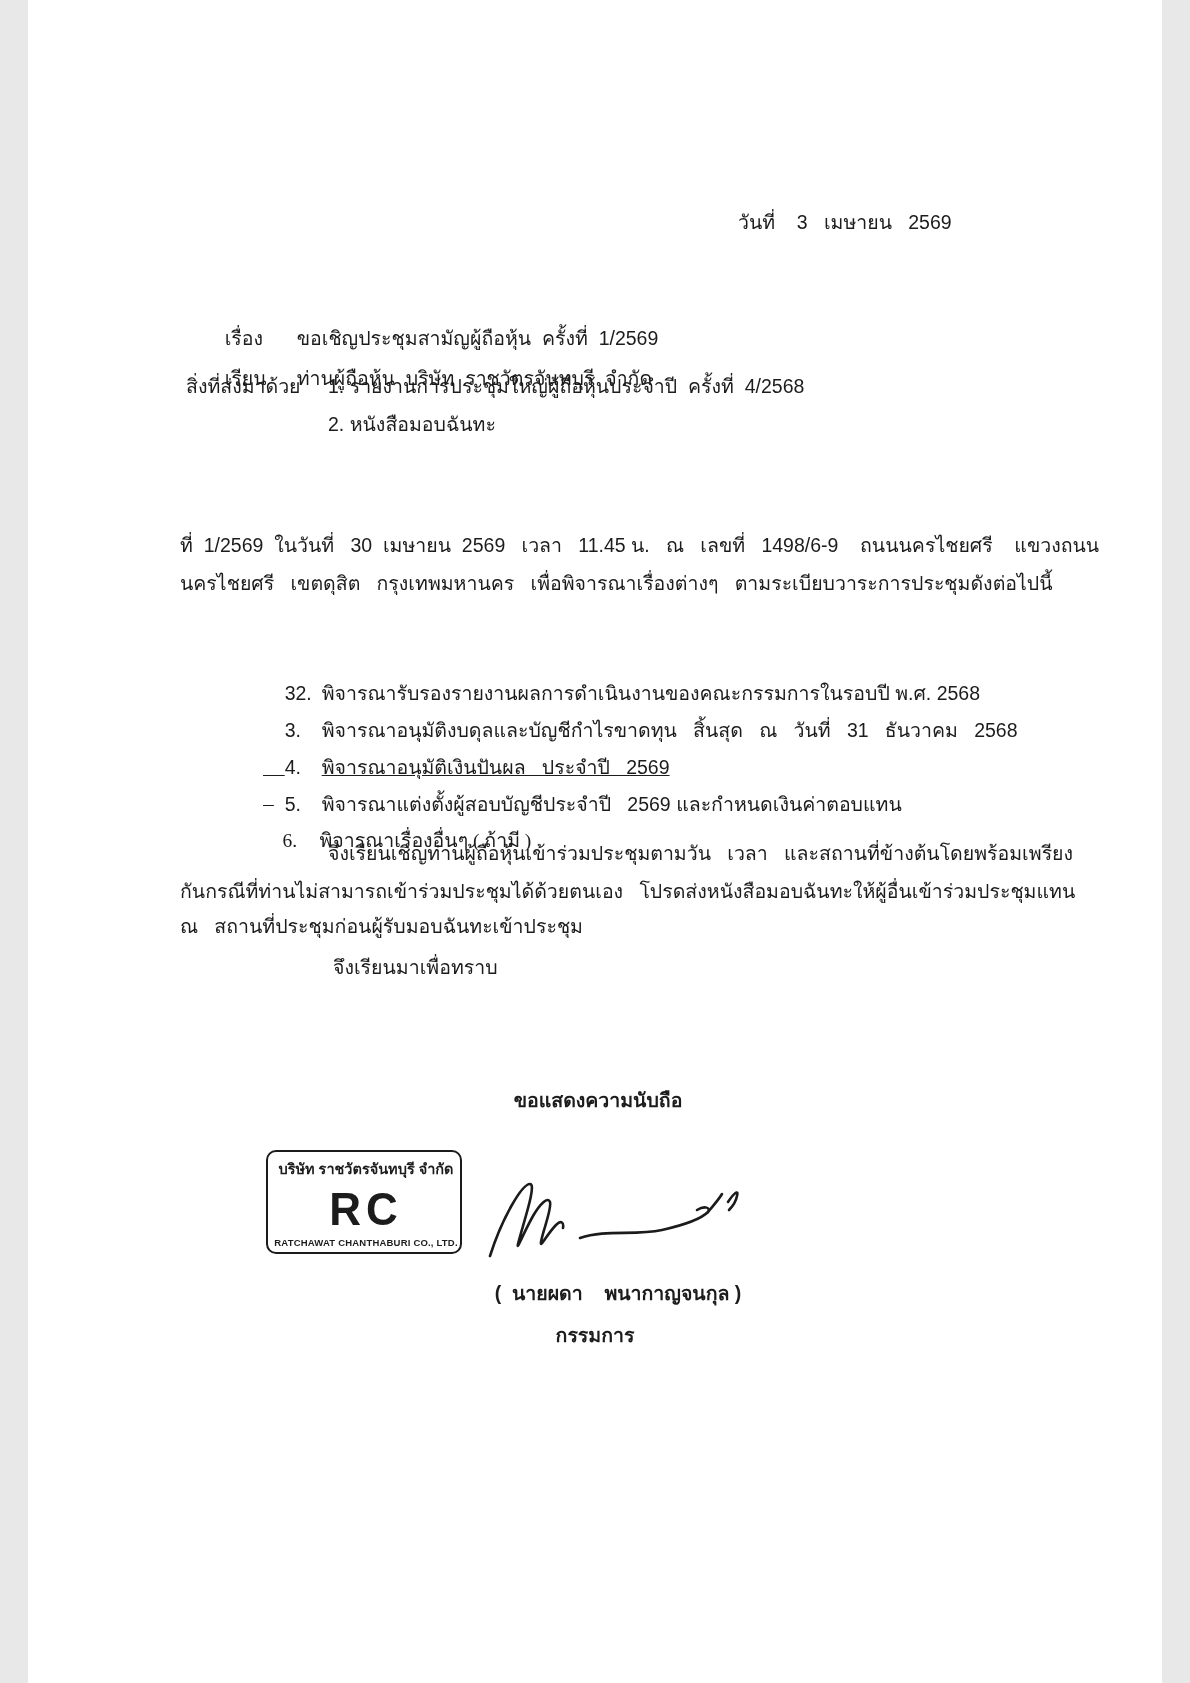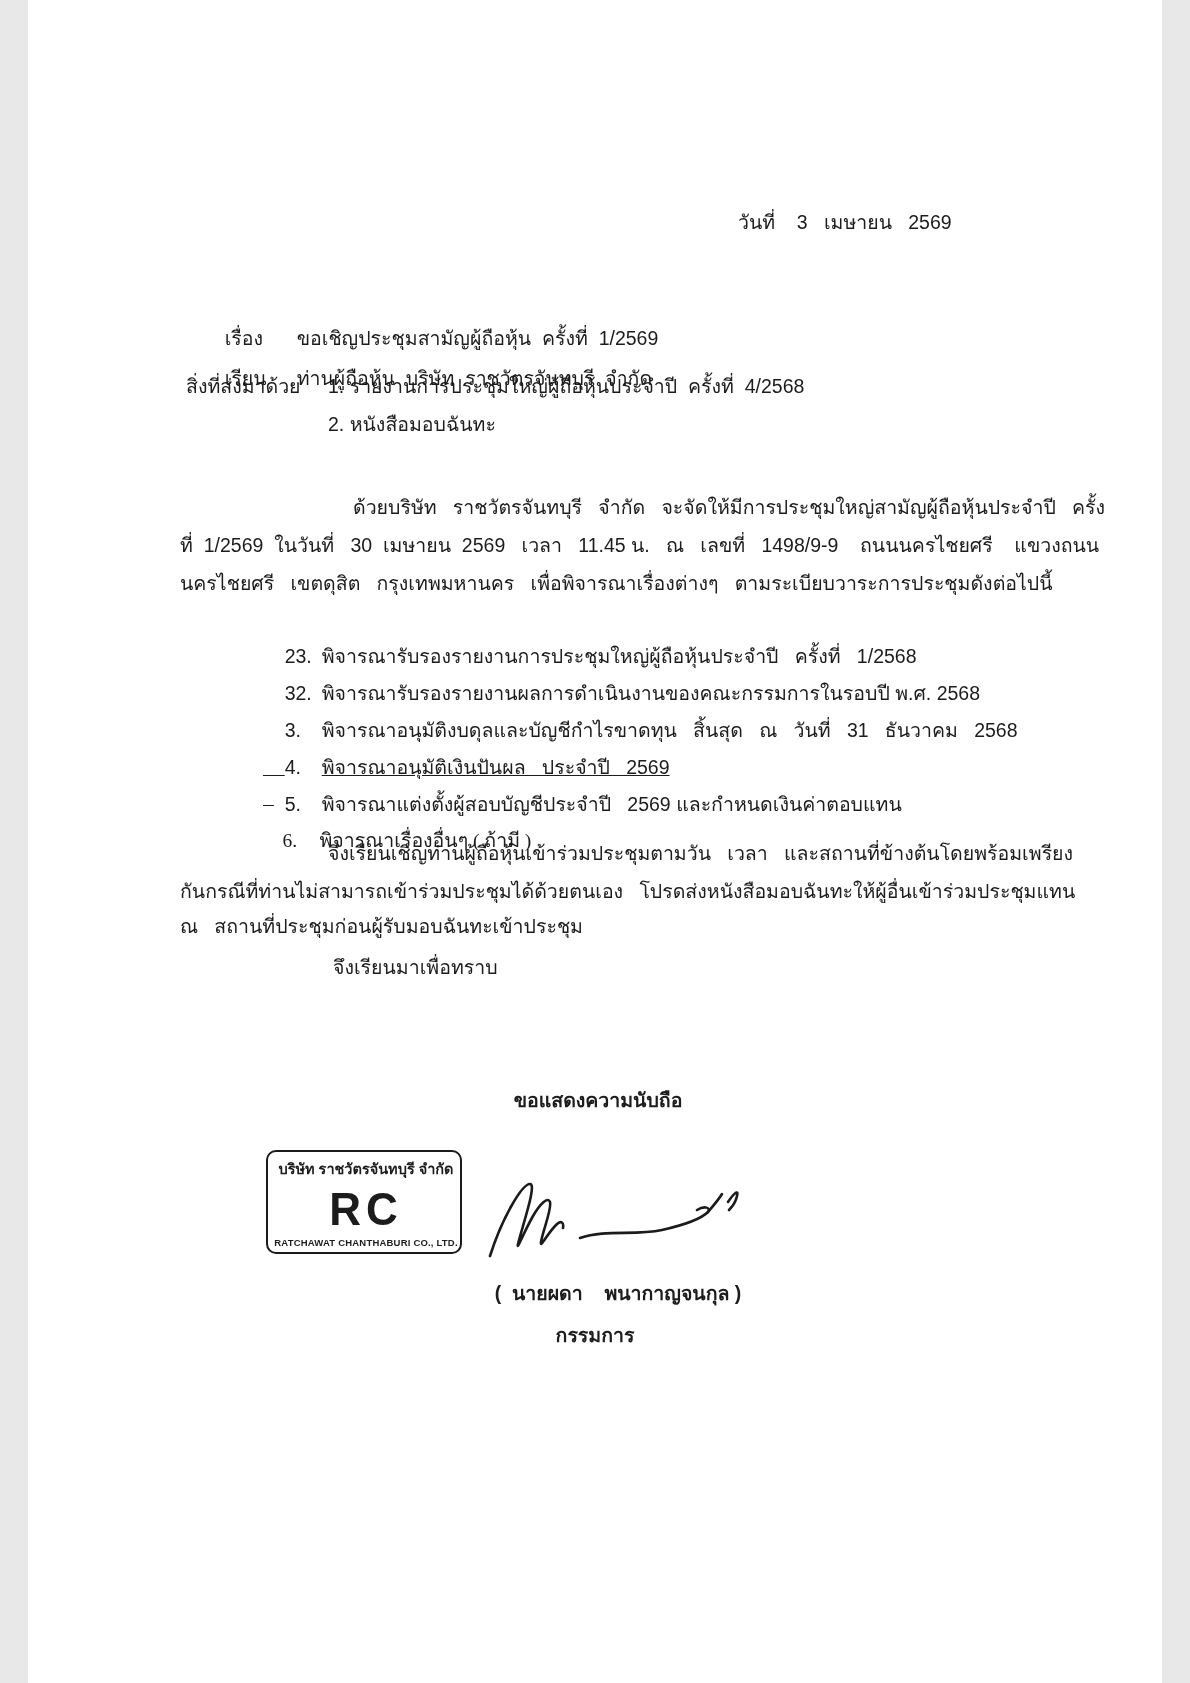--- a/index.html
+++ b/index.html
@@ -43,27 +43,23 @@
   </div>
 
   <div class="abs line" style="left:175px;top:333px;">
     <span class="label">เรียน</span><span>ท่านผู้ถือหุ้น  บริษัท  ราชวัตรจันทบุรี  จำกัด</span>
   </div>
 
   <div class="abs line" style="left:158px;top:371px;">สิ่งที่ส่งมาด้วย</div>
   <div class="abs line" style="left:300px;top:371px;">1. รายงานการประชุมใหญ่ผู้ถือหุ้นประจำปี  ครั้งที่  4/2568</div>
   <div class="abs line" style="left:300px;top:409px;">2. หนังสือมอบฉันทะ</div>
 
-  <div class="abs line" style="left:325px;top:492px;">ด้วยบริษัท   ราชวัตรจันทบุรี   จำกัด   จะจัดให้มีการประชุมใหญ่สามัญผู้ถือหุ้นประจำปี   ครั้ง</div>
-  <div class="abs line" style="left:152px;top:530px;">ที่  1/2569  ในวันที่   30  เมษายน  2569   เวลา   11.45 น.   ณ   เลขที่   1498/9-9    ถนนนครไชยศรี    แขวงถนน</div>
+  <div class="abs line" style="left:152px;top:530px;">ที่  1/2569  ในวันที่   30  เมษายน  2569   เวลา   11.45 น.   ณ   เลขที่   1498/6-9    ถนนนครไชยศรี    แขวงถนน</div>
   <div class="abs line" style="left:152px;top:568px;">นครไชยศรี   เขตดุสิต   กรุงเทพมหานคร   เพื่อพิจารณาเรื่องต่างๆ   ตามระเบียบวาระการประชุมดังต่อไปนี้</div>
 
-  <div class="abs line agenda-row" style="top:611px;">
-    <span class="agenda-no">23.</span><span>พิจารณารับรองรายงานการประชุมใหญ่ผู้ถือหุ้นประจำปี   ครั้งที่   1/2568</span>
-  </div>
   <div class="abs line agenda-row" style="top:648px;">
     <span class="agenda-no">32.</span><span>พิจารณารับรองรายงานผลการดำเนินงานของคณะกรรมการในรอบปี พ.ศ. 2568</span>
   </div>
   <div class="abs line agenda-row" style="top:685px;">
     <span class="agenda-no">3.</span><span>พิจารณาอนุมัติงบดุลและบัญชีกำไรขาดทุน   สิ้นสุด   ณ   วันที่   31   ธันวาคม   2568</span>
   </div>
   <div class="abs line agenda-row" style="top:722px;text-decoration:underline;">
     <span class="agenda-no">4.</span><span>พิจารณาอนุมัติเงินปันผล   ประจำปี   2569</span>
   </div>
   <div class="abs line agenda-row" style="top:759px;">

